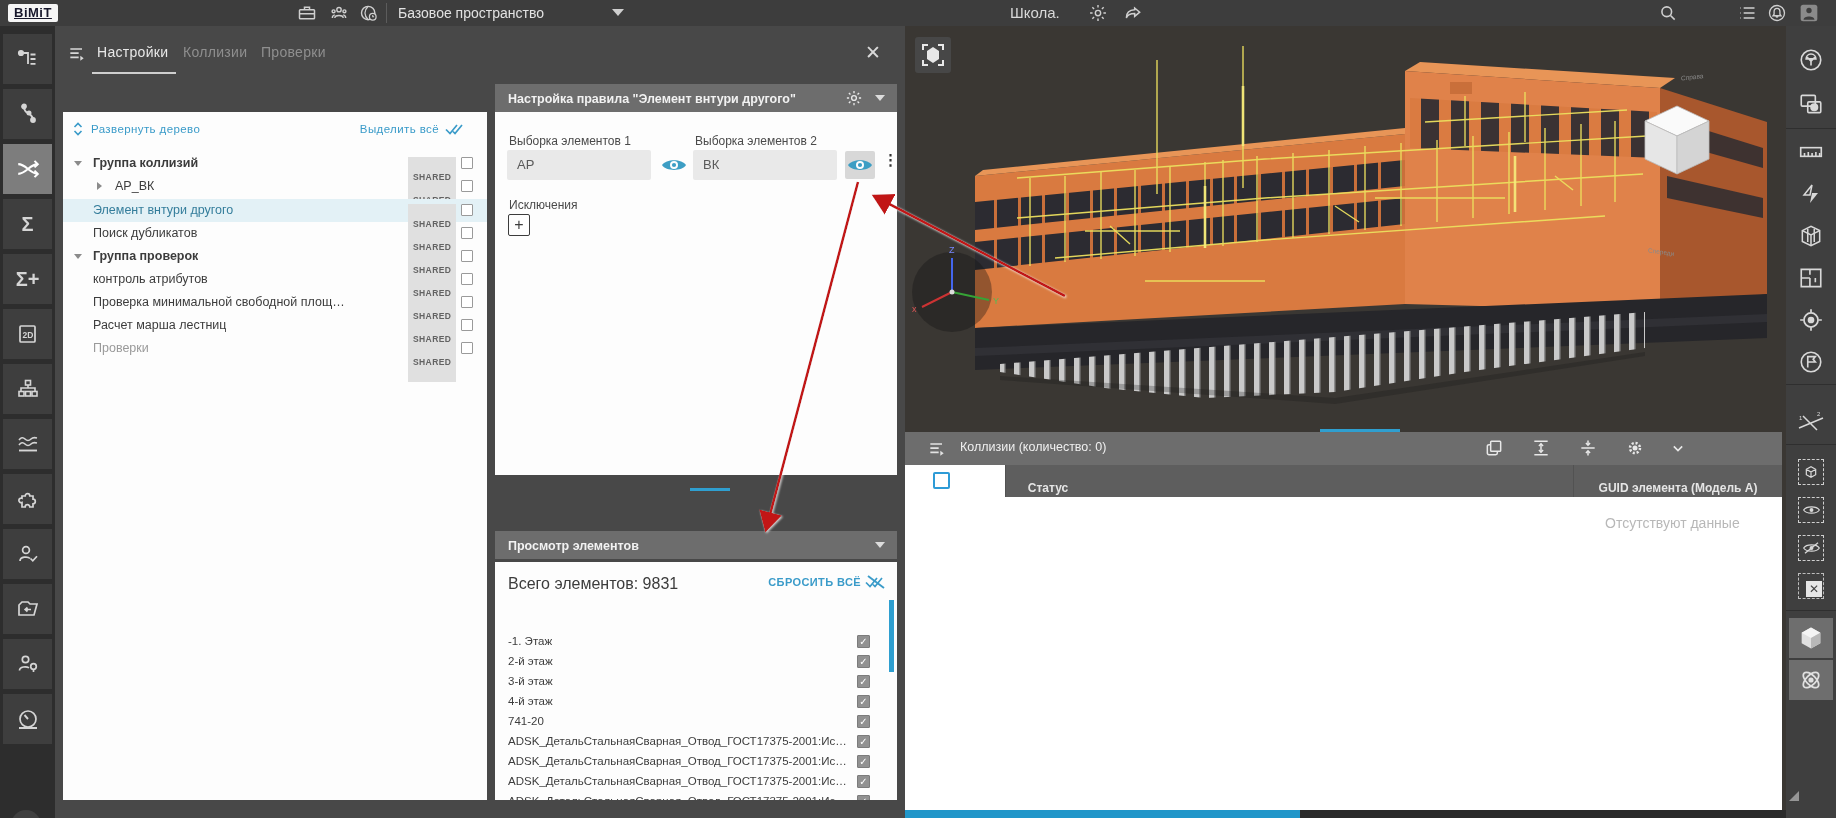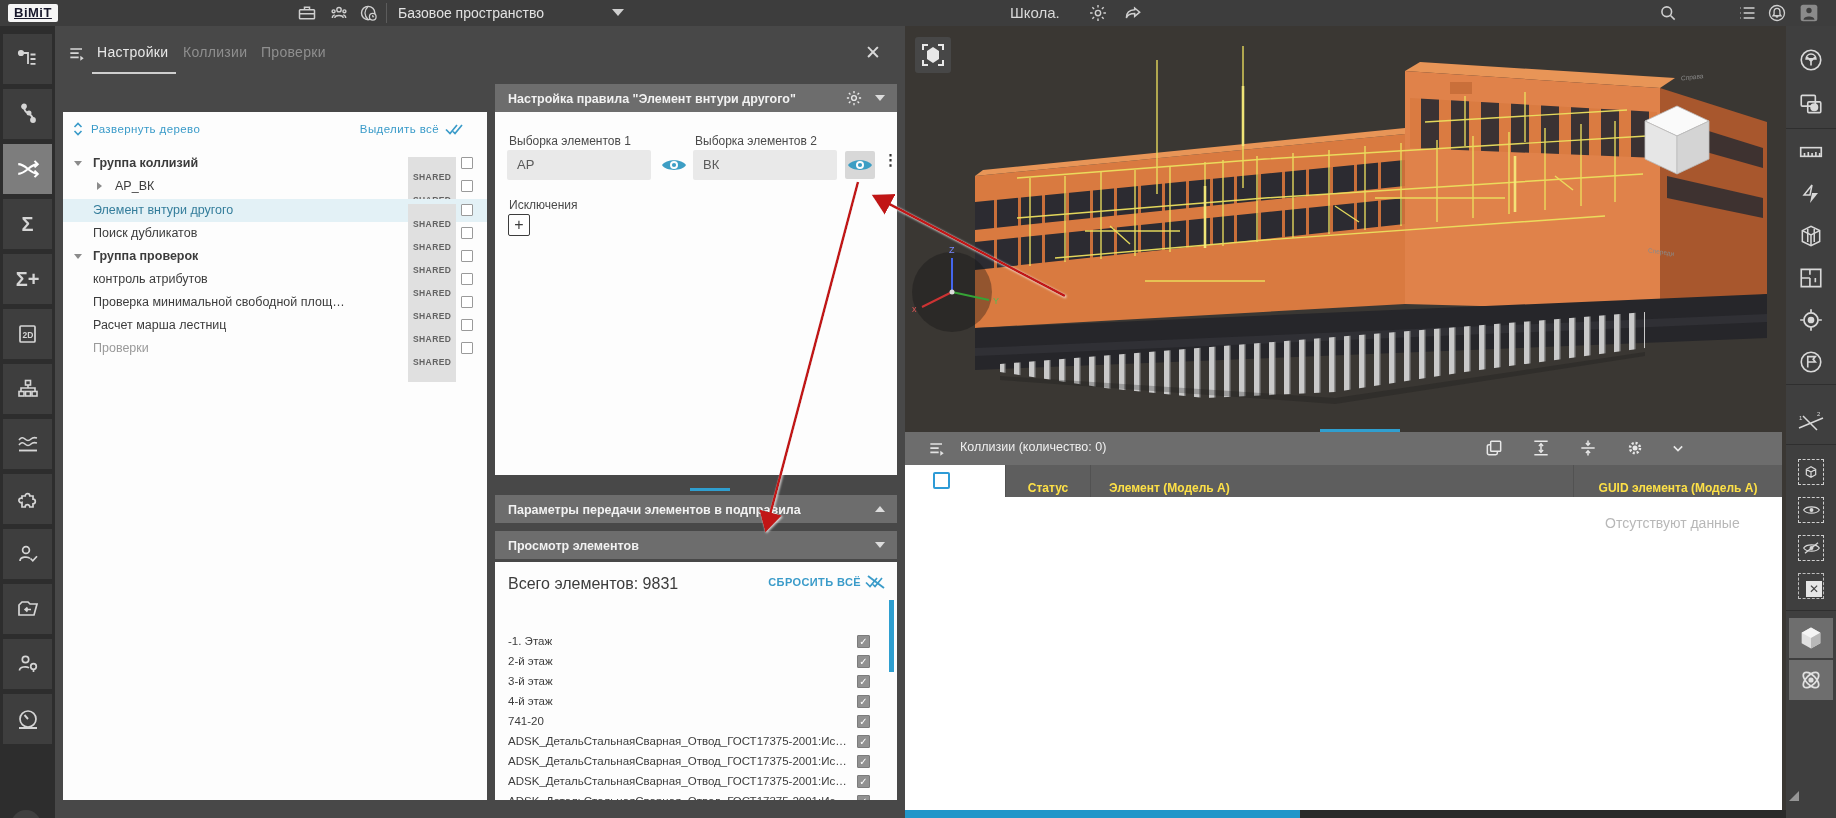--- a/index.html
+++ b/index.html
@@ -81,21 +81,21 @@
   #viewport { position:absolute; left:905px; top:26px; width:881px; height:792px; background:#3a3733; z-index:1; }
   #focus-btn { position:absolute; left:10px; top:11px; width:36px; height:36px; background:#474747; border-radius:3px; }
 
   
   #colpanel { position:absolute; left:905px; top:432px; width:877px; height:378px; z-index:20; }
   #col-resize { position:absolute; left:415px; top:-3px; width:80px; height:4px; background:#2f9fd0; }
   #colhdr { position:absolute; left:0; top:0; width:877px; height:33px; background:#6d6d6d; }
   #colhdr .cap { position:absolute; left:55px; top:8px; color:#f0f0f0; font-size:12.5px; }
   .colico { position:absolute; top:6px; width:22px; height:20px; }
   #coltable-hdr { position:absolute; left:0; top:33px; width:877px; height:32px; background:#5e5e5e; }
-  .thcell { position:absolute; top:0; height:45px; color:#fde047; font-size:12px; font-weight:bold;
+  .thcell { position:absolute; top:0; height:45px; color:#e5e5e5; font-size:12px; font-weight:bold;
             display:flex; align-items:center; border-left:1px solid #525252; }
   #th-check { position:absolute; left:0; top:0; width:100px; height:32px; background:#ffffff; }
   #th-checkbox { position:absolute; left:28px; top:7px; width:17px; height:17px; border:2px solid #2e9bd6; border-radius:2px; background:#fff; }
   #colbody { position:absolute; left:0; top:65px; width:877px; height:313px; background:#ffffff; }
   #empty-text { position:absolute; left:700px; top:10px; font-size:14px; color:#b8b8b8;margin-top:8px; }
 
   
   #botbar { position:absolute; left:905px; top:810px; width:881px; height:8px; background:#2a2a2a; z-index:30; }
   #botprog { position:absolute; left:0; top:0; width:395px; height:8px; background:#2196c9; }
 
@@ -382,24 +382,20 @@
             <circle cx="13" cy="9" r="2.1" fill="#3d9ec4"></circle>
           </svg>
       </div>
       <div id="dots" style="left:388px;top:45px">⋮</div>
       <div class="fldlbl" style="left:14px;top:86px">Исключения</div>
       <div id="plusbox" style="left:13px;top:102px">+</div>
     </div>
 
     <div id="resize-line"></div>
 
-    <div class="barhdr" style="left:440px;top:469px;width:402px;height:28px">
-      <span class="cap">Параметры передачи элементов в подправила</span>
-      <span class="caret-u" style="right:12px;top:11px"></span>
-    </div>
     <div class="barhdr" style="left:440px;top:505px;width:402px;height:28px">
       <span class="cap">Просмотр элементов</span>
       <span class="caret-d" style="right:12px;top:11px"></span>
     </div>
 
     <div id="elist-body">
       <div style="position:absolute;left:13px;top:13px;font-size:16px;color:#3c3c3c">Всего элементов: 9831</div>
       <div class="bluelink" style="position:absolute;right:36px;top:14px;font-weight:bold;font-size:11px">СБРОСИТЬ ВСЁ</div>
       <svg style="position:absolute;right:10px;top:12px" width="22" height="16" viewBox="0 0 22 16">
           <g fill="none" stroke="#3a9bc9" stroke-width="1.7">
@@ -594,21 +590,20 @@
         </svg>
       <svg class="colico" style="left:762px" viewBox="0 0 24 24">
           <path d="M7 10l5 5 5-5" fill="none" stroke="#e8e8e8" stroke-width="2"></path>
         </svg>
     </div>
     <div id="coltable-hdr">
       <div id="th-check">
         <div id="th-checkbox"></div>
       </div>
       <div class="thcell" style="left:100px;width:85px;justify-content:center">Статус</div>
-      <div class="thcell" style="left:185px;width:290px;padding-left:18px">Элемент (Модель A)</div>
       <div class="thcell" style="left:668px;width:209px;justify-content:center">GUID элемента (Модель A)</div>
     </div>
     <div id="colbody">
       <div id="empty-text">Отсутствуют данные</div>
     </div>
   </div>
 
   <div id="botbar">
     <div id="botprog"></div>
   </div>

